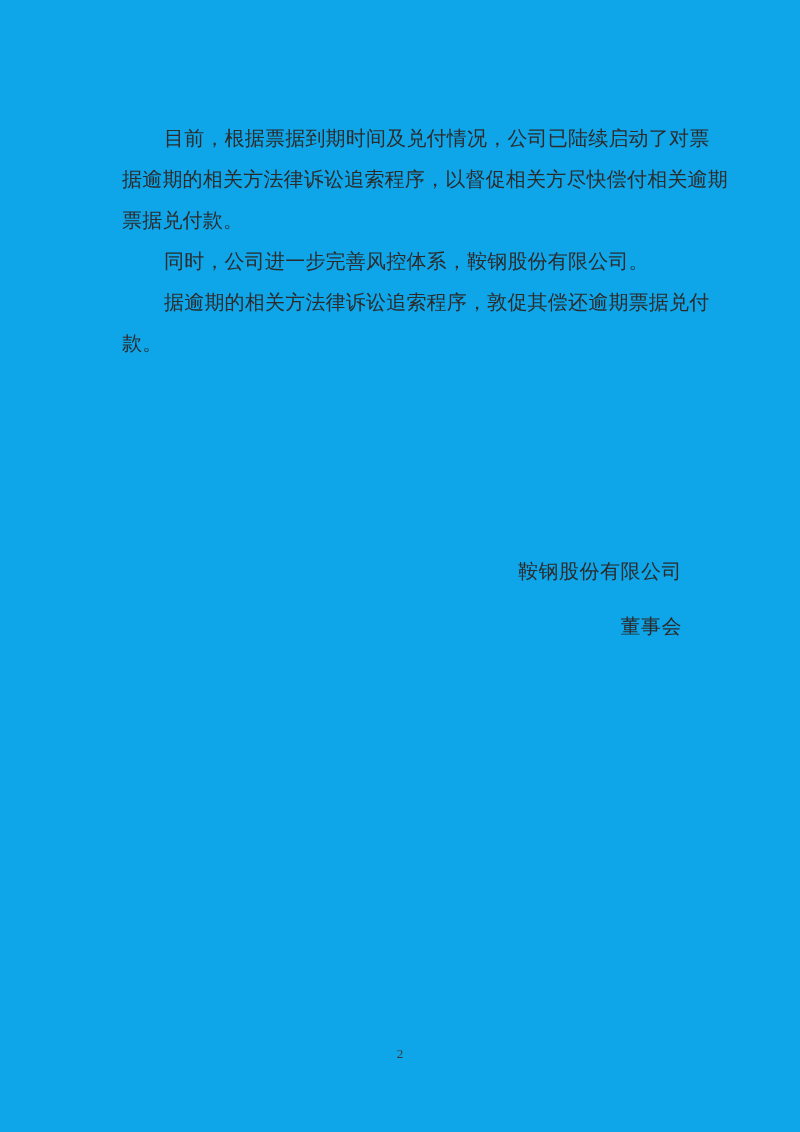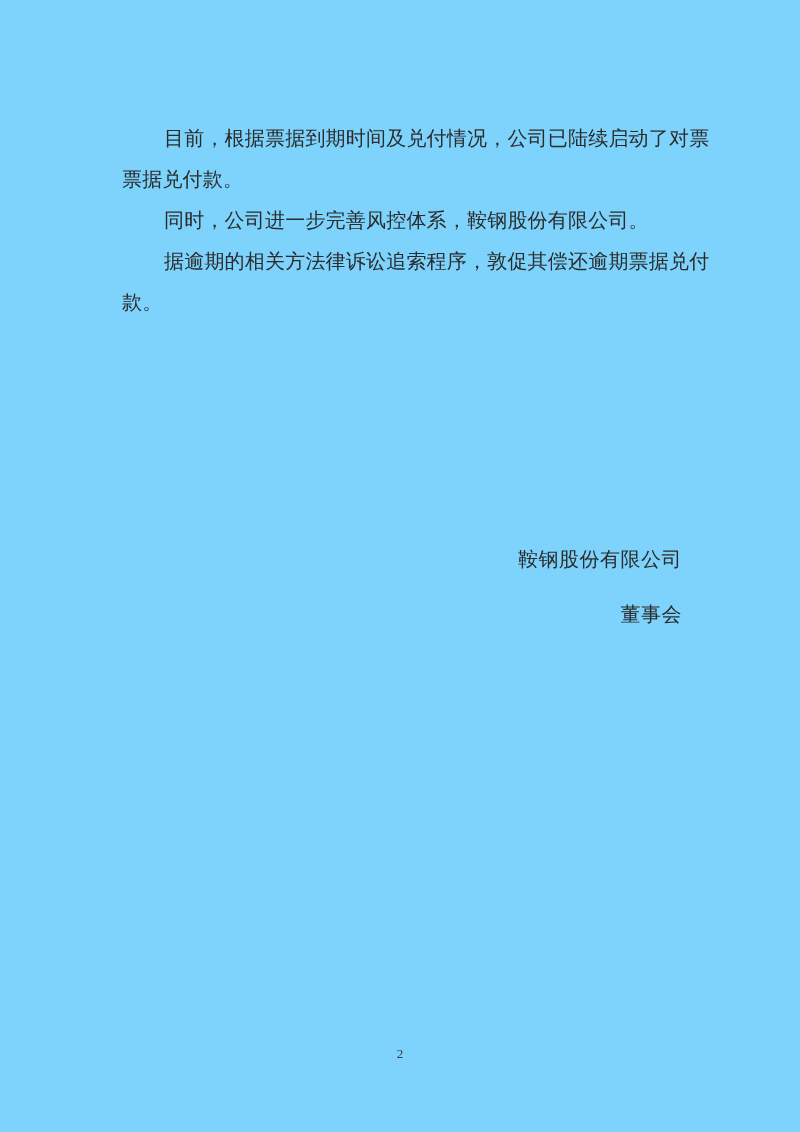--- a/index.html
+++ b/index.html
@@ -8,41 +8,41 @@
     width: 800px;
     height: 1132px;
     position: relative;
     font-family: "Liberation Serif", "DejaVu Serif", serif;
     color: #2b2b2b;
     overflow: hidden;
   }
   .page {
     position: absolute;
     inset: 0;
-    background: #7dd3fc;
+    background: #0ea5e9;
   }
   .body-text {
     position: absolute;
     top: 118px;
     left: 122px;
     width: 568px;
     font-size: 20px;
     line-height: 41px;
     letter-spacing: 0.2px;
     text-align: justify;
   }
   .line {
     white-space: nowrap;
   }
   .line.indent {
     padding-left: 42px;
   }
   .signature {
     position: absolute;
-    top: 532px;
+    top: 544px;
     right: 118px;
     text-align: right;
     font-size: 20px;
     line-height: 55px;
     letter-spacing: 0.5px;
   }
   .page-number {
     position: absolute;
     top: 1046px;
     left: 0;
@@ -53,20 +53,21 @@
   }
 </style>
 </head>
 <body>
 
 <div class="page">
 
   <div class="body-text">
     <div class="paragraph">
       <div class="line indent">目前，根据票据到期时间及兑付情况，公司已陆续启动了对票</div>
+      <div class="line">据逾期的相关方法律诉讼追索程序，以督促相关方尽快偿付相关逾期</div>
       <div class="line">票据兑付款。</div>
     </div>
     <div class="paragraph">
       <div class="line indent">同时，公司进一步完善风控体系，鞍钢股份有限公司。</div>
     </div>
     <div class="paragraph">
       <div class="line indent">据逾期的相关方法律诉讼追索程序，敦促其偿还逾期票据兑付</div>
       <div class="line">款。</div>
     </div>
   </div>

